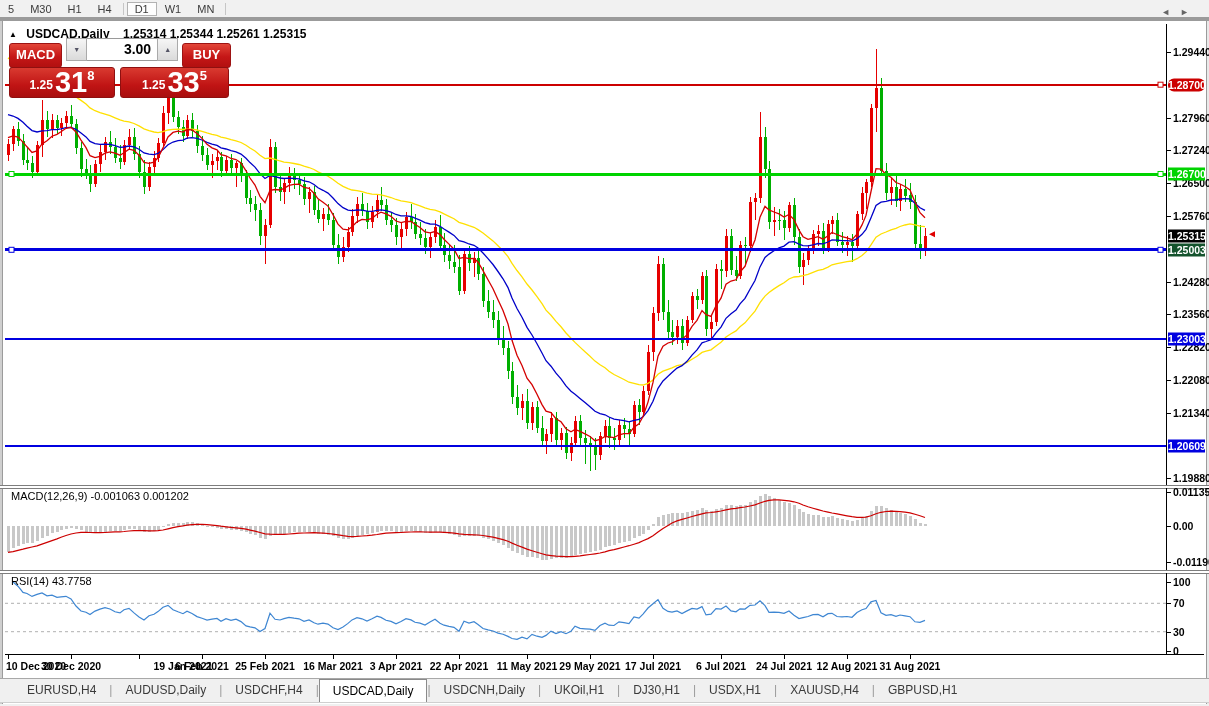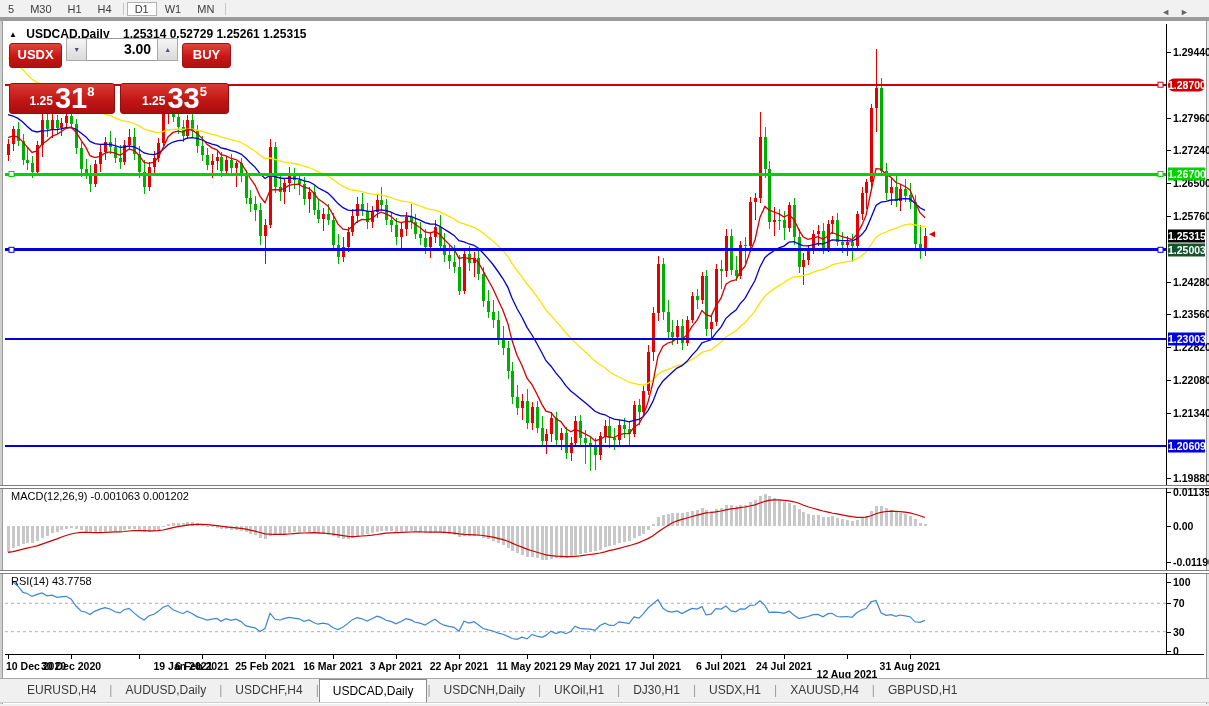--- a/index.html
+++ b/index.html
@@ -23,21 +23,21 @@
   .oc-row1{display:flex;align-items:center;height:23px;}
   .btn-trade{height:23px;color:#fff;font-weight:700;font-size:13px;border:1px solid #9d1313;border-radius:3px;
              background:linear-gradient(#e24538,#c51717 55%,#b21010);text-align:center;line-height:21px;cursor:pointer;}
   .btn-sell{width:60px;}
   .btn-buy{width:55px;}
   .spin{display:flex;height:36px;margin:0 4px;}
   .spin-btn{width:21px;height:23px;background:linear-gradient(#f6f6f6,#dadada);border:1px solid #aaa;
             font-size:7px;color:#556;text-align:center;line-height:21px;cursor:pointer;box-sizing:border-box;}
   .spin-val{width:70px;height:23px;border-top:1px solid #9a9a9a;border-bottom:1px solid #9a9a9a;border-left:none;border-right:none;
             font-family:"Liberation Sans",sans-serif;font-size:14px;font-weight:700;text-align:right;padding:0 6px 0 0;box-sizing:border-box;}
-  .oc-row2{display:flex;margin-top:16px;}
+  .oc-row2{display:flex;margin-top:0;}
   .bigpx{height:31px;color:#fff;border:1px solid #8f1010;border-radius:3px;
          background:linear-gradient(#d93a30,#c01414 60%,#a90e0e);display:flex;align-items:flex-end;justify-content:center;padding:0 4px 2px 4px;box-sizing:border-box;}
   .bigpx .pfx{font-size:12px;font-weight:700;margin:0 2px 3px 0;}
   .bigpx .big{font-size:29px;font-weight:700;line-height:26px;}
   .bigpx .sup{font-size:13px;font-weight:700;align-self:flex-start;margin-top:0;}
   .bigpx.bid{width:106px;margin-right:5px;}
   .bigpx.ask{width:109px;}
   
   .pane{position:absolute;left:5px;width:1199px;}
   #pane-price{top:24px;height:462px;}
@@ -82,26 +82,26 @@
     <div class="tf">MN</div>
     <div class="tf-sep"></div>
   </div>
 <div class="frame-top"></div>
 <div class="frame-left"></div>
 <div class="frame-right"></div>
 
 <div class="chart-title">
   <span class="tri">▲</span>
   <span>USDCAD,Daily</span>
-  <span class="ohlc">1.25314 0.52729 1.25261 1.25315</span>
+  <span class="ohlc">1.25314 1.25344 1.25261 1.25315</span>
 </div>
 
 <div class="oneclick">
   <div class="oc-row1">
-    <div class="btn-trade btn-sell">USDX</div>
+    <div class="btn-trade btn-sell">MACD</div>
     <div class="spin">
       <div class="spin-btn">▼</div>
       <input class="spin-val" value="3.00" style="">
       <div class="spin-btn">▲</div>
     </div>
     <div class="btn-trade btn-buy">BUY</div>
   </div>
   <div class="oc-row2">
     <div class="bigpx bid">
       <span class="pfx">1.25</span>
@@ -797,21 +797,21 @@
     <div class="dlbl" style="left: 522px;">11 May 2021</div>
     <div class="dtick" style="left: 585px;"></div>
     <div class="dlbl" style="left: 585px;">29 May 2021</div>
     <div class="dtick" style="left: 648px;"></div>
     <div class="dlbl" style="left: 648px;">17 Jul 2021</div>
     <div class="dtick" style="left: 716px;"></div>
     <div class="dlbl" style="left: 716px;">6 Jul 2021</div>
     <div class="dtick" style="left: 779px;"></div>
     <div class="dlbl" style="left: 779px;">24 Jul 2021</div>
     <div class="dtick" style="left: 842px;"></div>
-    <div class="dlbl" style="left: 842px; margin-top: 8px;">12 Aug 2021</div>
+    <div class="dlbl" style="left: 842px;">12 Aug 2021</div>
     <div class="dtick" style="left: 905px;"></div>
     <div class="dlbl" style="left: 905px;">31 Aug 2021</div>
   </div>
 
 <div class="tabbar" id="tabbar">
     <div class="tab">EURUSD,H4</div>
     <div class="tab-sep">|</div>
     <div class="tab">AUDUSD,Daily</div>
     <div class="tab-sep">|</div>
     <div class="tab">USDCHF,H4</div>

